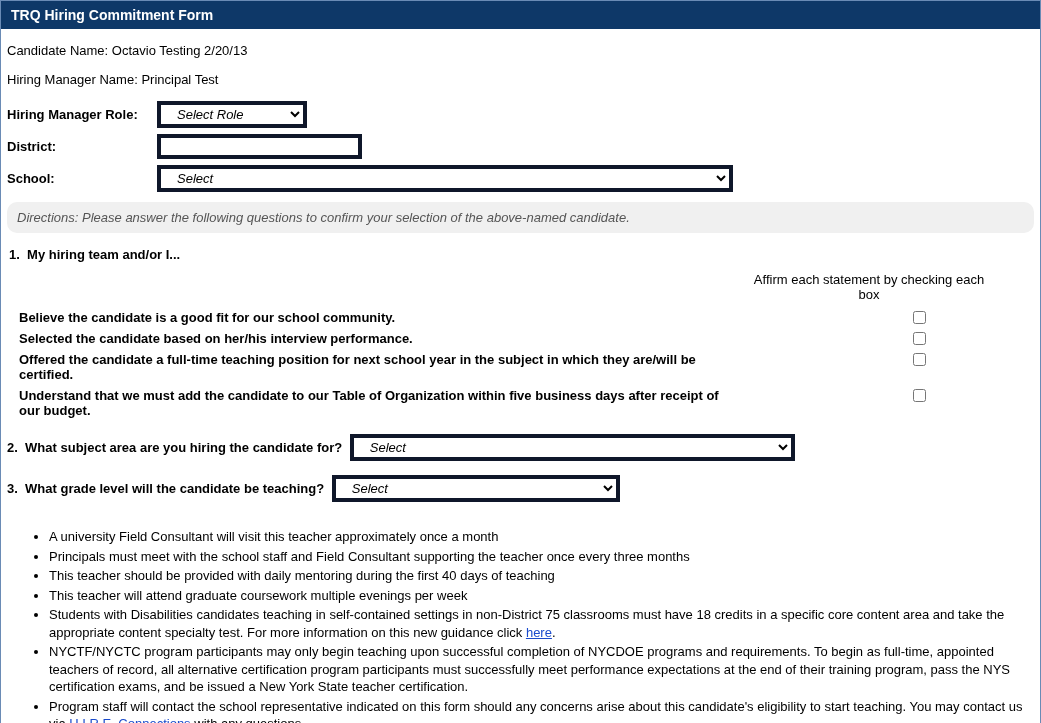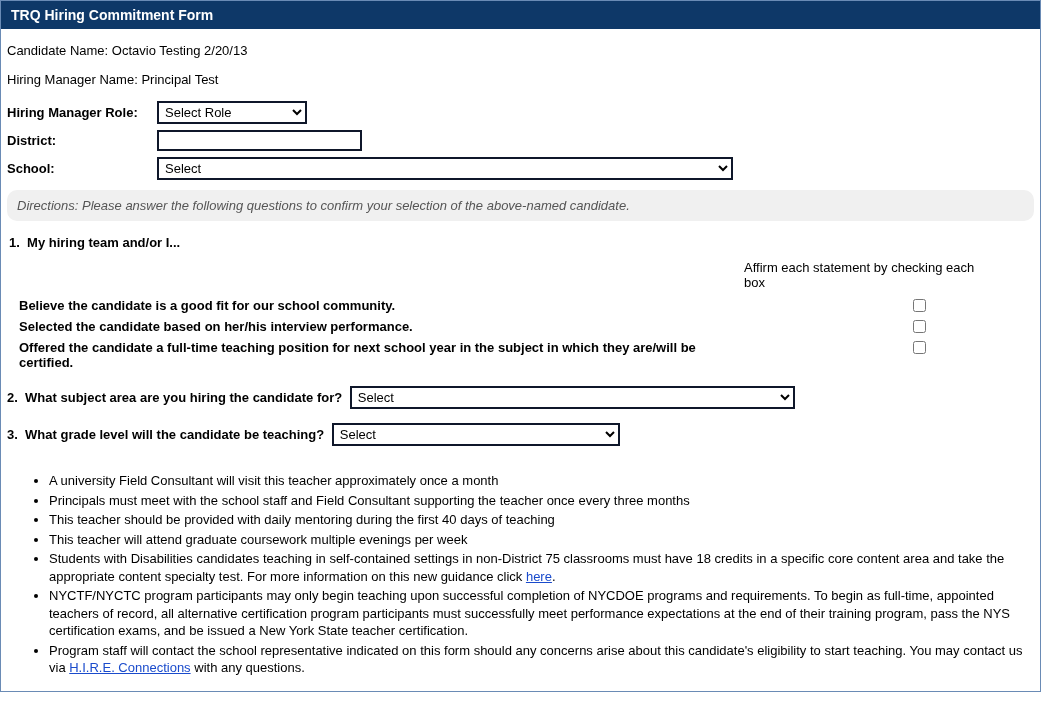--- a/index.html
+++ b/index.html
@@ -38,23 +38,24 @@
     display: inline;
   }
   .label-col {
     font-weight: bold;
     width: 150px;
     flex-shrink: 0;
   }
   select, input[type=text] {
     font-family: Arial, Helvetica, sans-serif;
     font-size: 13px;
-    border: 2px solid #0f172a;
-    padding: 1px 2px;
+    border: 4px solid #0f172a;
+    padding: 1px 12px;
     background: #fff;
+    font-style: italic;
   }
   .role-select { width: 150px; }
   .district-input { width: 205px; }
   .school-select { width: 576px; }
   .subject-select { width: 445px; }
   .grade-select { width: 288px; }
   .directions {
     background: #f0f0f0;
     color: #555;
     font-style: italic;
@@ -74,20 +75,21 @@
     display: flex;
     align-items: flex-start;
   }
   .affirm-left {
     flex: 1;
     padding-right: 10px;
   }
   .affirm-right {
     width: 290px;
     flex-shrink: 0;
+    text-align: center;
   }
   .affirm-header {
     font-size: 13px;
     padding: 0 40px 4px 0;
   }
   .affirm-row {
     display: flex;
     align-items: flex-start;
     margin: 2px 0;
   }
@@ -180,20 +182,24 @@
       <div class="affirm-row">
         <div class="affirm-text">Believe the candidate is a good fit for our school community.</div>
         <div class="affirm-check-col"><input type="checkbox" style=""></div>
       </div>
       <div class="affirm-row">
         <div class="affirm-text">Selected the candidate based on her/his interview performance.</div>
         <div class="affirm-check-col"><input type="checkbox" style=""></div>
       </div>
       <div class="affirm-row">
         <div class="affirm-text">Offered the candidate a full-time teaching position for next school year in the subject in which they are/will be certified.</div>
+        <div class="affirm-check-col"><input type="checkbox" style=""></div>
+      </div>
+      <div class="affirm-row">
+        <div class="affirm-text">Understand that we must add the candidate to our Table of Organization within five business days after receipt of our budget.</div>
         <div class="affirm-check-col"><input type="checkbox" style=""></div>
       </div>
     </div>
 
     <div class="inline-select-row">
       <span class="question-title">
         <span class="q-num">2.</span>&nbsp;
         <span>What subject area are you hiring the candidate for?</span>
       </span>
       <select class="subject-select">

